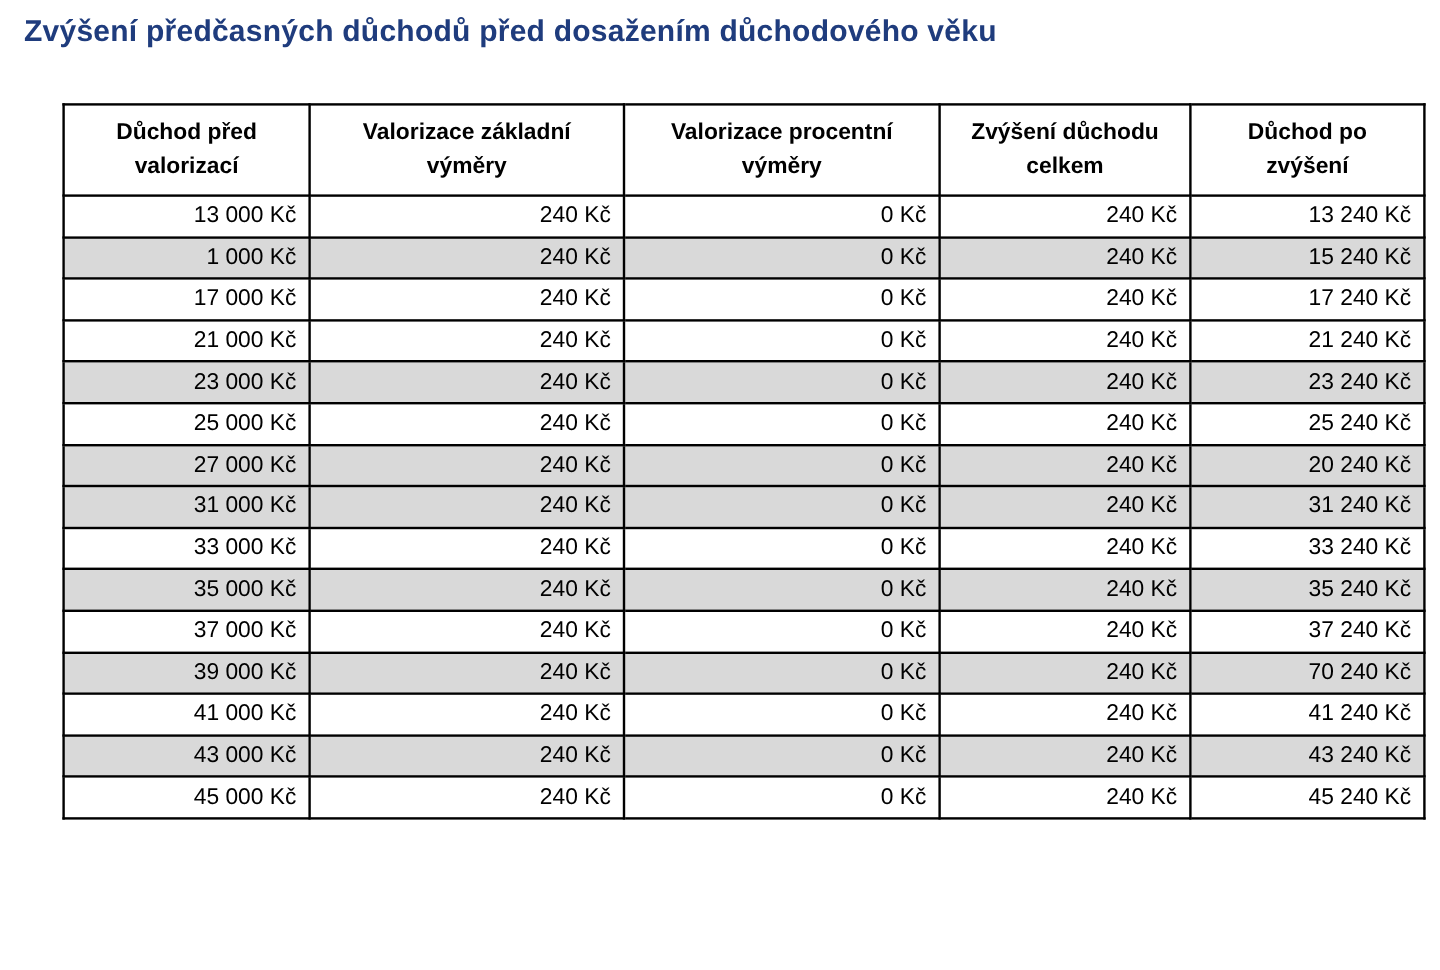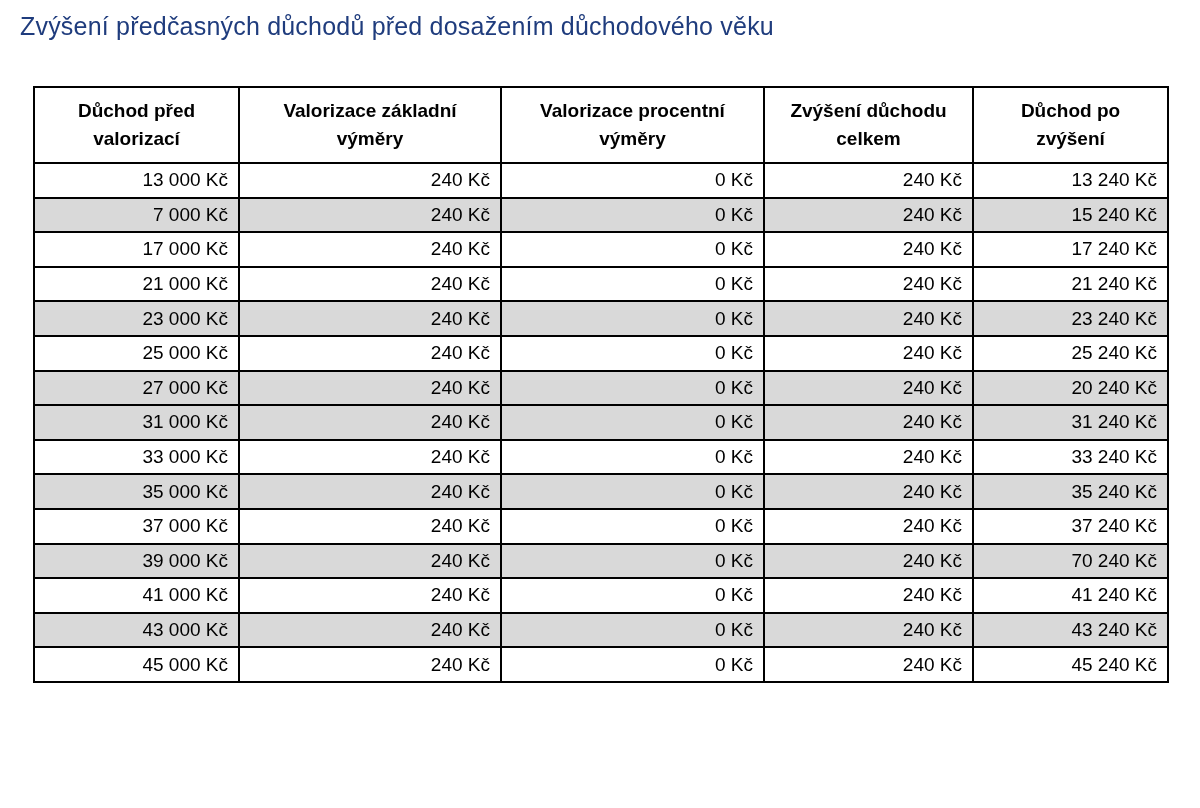--- a/index.html
+++ b/index.html
@@ -12,28 +12,28 @@
     font-family: "Liberation Sans", sans-serif;
   }
   .page {
     position: relative;
     width: 1200px;
     height: 808px;
   }
   .title {
     margin: 12px 0 0 20px;
     font-size: 25px;
-    font-weight: normal;
+    font-weight: bold;
     color: #1f3c7d;
     letter-spacing: 0.2px;
   }
   table.pension-table {
     border-collapse: collapse;
     table-layout: fixed;
-    margin: 45px 0 0 33px;
+    margin: 45px 0 0 52px;
     width: 1134px;
   }
   table.pension-table th,
   table.pension-table td {
     border: 2px solid #000000;
     font-size: 19px;
     color: #000000;
     overflow: hidden;
     box-sizing: border-box;
   }
@@ -89,21 +89,21 @@
     </thead>
     <tbody>
         <tr>
           <td>13 000 Kč</td>
           <td>240 Kč</td>
           <td>0 Kč</td>
           <td>240 Kč</td>
           <td>13 240 Kč</td>
         </tr>
         <tr class="zebra">
-          <td>7 000 Kč</td>
+          <td>1 000 Kč</td>
           <td>240 Kč</td>
           <td>0 Kč</td>
           <td>240 Kč</td>
           <td>15 240 Kč</td>
         </tr>
         <tr>
           <td>17 000 Kč</td>
           <td>240 Kč</td>
           <td>0 Kč</td>
           <td>240 Kč</td>

